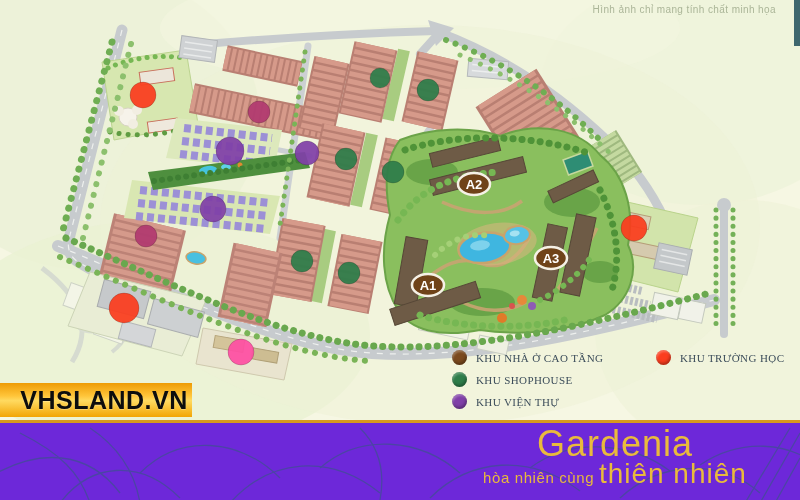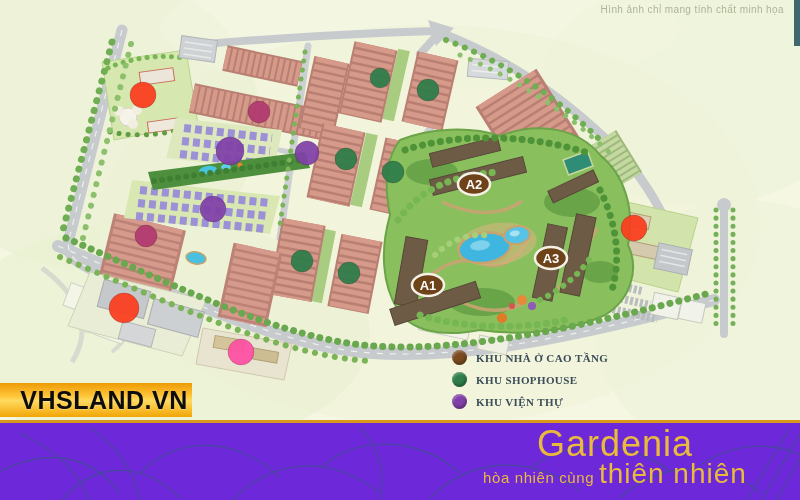--- a/index.html
+++ b/index.html
@@ -4,41 +4,41 @@
 <style>
   html,body{margin:0;padding:0;}
   body{
     width:800px;height:500px;position:relative;overflow:hidden;
     background:#f6f7e3;
     font-family:"Liberation Sans", sans-serif;
   }
   .map-stage{position:absolute;left:0;top:0;width:800px;height:420px;}
   .map-stage svg{display:block;}
   .disclaimer{
-    position:absolute;top:4px;right:16px;
+    position:absolute;top:4px;right:24px;
     font-size:10px;color:#9aa687;opacity:.8;letter-spacing:.4px;
   }
   .vhsland{
     position:absolute;left:0;top:383px;width:176px;height:34px;
     background:linear-gradient(180deg,#ee9b04 0%,#ffc53a 38%,#ffda60 52%,#f2a506 100%);
     display:flex;align-items:center;justify-content:center;
     font-weight:bold;font-size:25px;color:#0d0d0d;letter-spacing:.5px;
     text-shadow:0 1px 0 rgba(255,255,255,.25);
     padding-left:16px;
   }
   .legend{position:absolute;left:452px;top:350px;display:flex;}
   .legend-col{display:flex;flex-direction:column;gap:7px;}
   .legend-col.c1{width:204px;}
   .legend-item{display:flex;align-items:center;gap:9px;height:15px;}
   .legend-dot{
     width:15px;height:15px;border-radius:50%;flex:0 0 15px;
     box-shadow:inset -1px -2px 3px rgba(0,0,0,.30), inset 1px 2px 2px rgba(255,255,255,.25);
   }
   .legend-label{
-    font-family:"Liberation Serif", serif;font-weight:bold;font-size:11px;
+    font-family:"Liberation Serif", serif;font-weight:normal;font-size:11px;
     color:#3c4d5a;letter-spacing:.4px;white-space:nowrap;
   }
   .footer{
     position:absolute;left:0;top:420px;width:800px;height:84px;
     background:#6d28d9;border-top:3px solid #d8981c;box-sizing:border-box;
   }
   .footer .pattern{position:absolute;left:0;top:0;opacity:.5;}
   .brand-wrap{
     position:absolute;left:450px;top:1px;width:330px;text-align:center;color:#e9ba3c;
   }
@@ -362,20 +362,24 @@
       <div class="legend-item">
         <span class="legend-dot" style="background: rgb(46, 125, 74);"></span>
         <span class="legend-label">KHU SHOPHOUSE</span>
       </div>
       <div class="legend-item">
         <span class="legend-dot" style="background: rgb(128, 64, 168);"></span>
         <span class="legend-label">KHU VIỆN THỰ</span>
       </div>
     </div>
   <div class="legend-col" id="legend-col-2">
+      <div class="legend-item">
+        <span class="legend-dot" style="background: rgb(251, 61, 30);"></span>
+        <span class="legend-label">KHU TRƯỜNG HỌC</span>
+      </div>
     </div>
 </div>
 
 <div class="footer">
   <svg class="pattern" width="800" height="77" viewBox="0 0 800 77">
     <g fill="none" stroke="#2b6270" stroke-width="1.3">
       <path d="M-20,60 C40,20 90,30 120,70"></path>
       <path d="M60,80 C90,40 140,35 180,75"></path>
       <path d="M140,50 C180,10 240,15 280,55"></path>
       <path d="M230,80 C270,35 330,30 380,70"></path>

